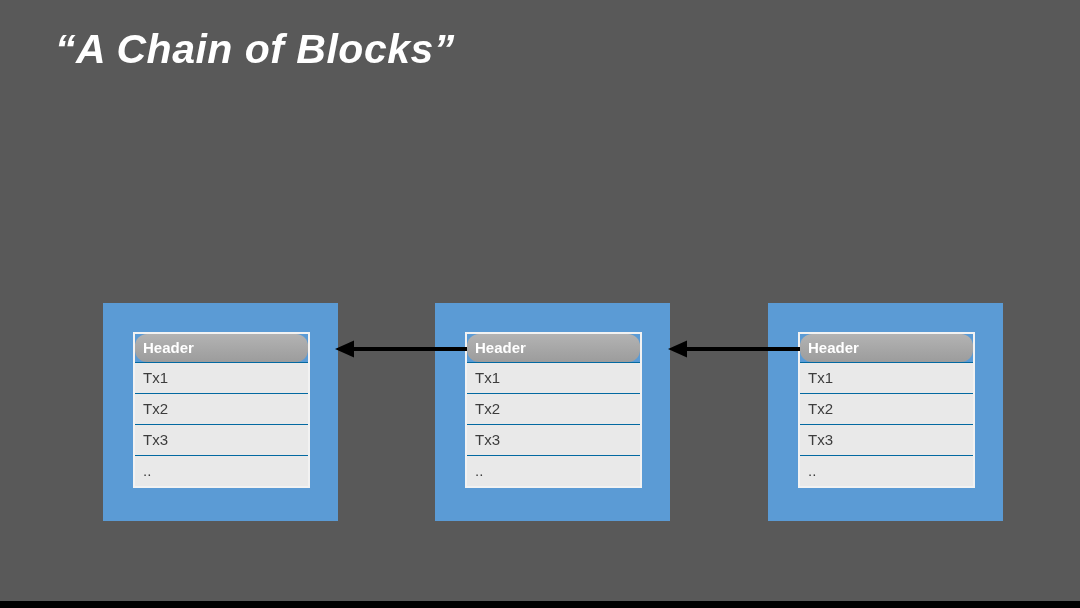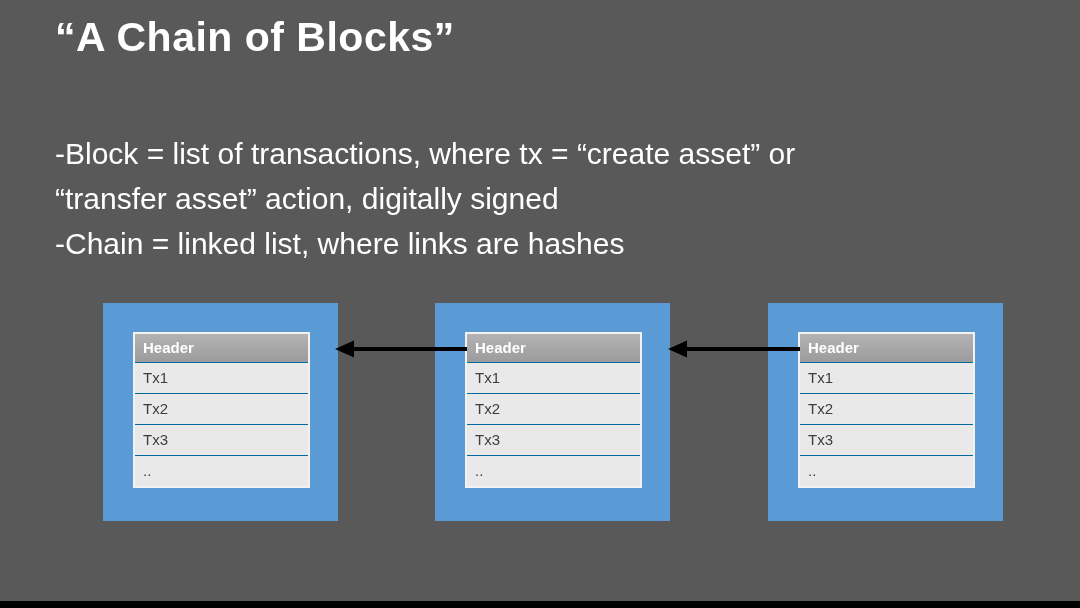--- a/index.html
+++ b/index.html
@@ -13,26 +13,27 @@
   }
   .stage {
     position: relative;
     width: 1080px;
     height: 601px;
     background: #595959;
   }
   .slide-title {
     position: absolute;
     left: 55px;
-    top: 14px;
+    top: 26px;
     margin: 0;
     color: #ffffff;
     font-size: 41px;
     font-weight: bold;
     letter-spacing: 0.5px;
+    font-style: italic;
   }
   .slide-body {
     position: absolute;
     left: 55px;
     top: 131px;
     color: #ffffff;
     font-size: 30px;
     line-height: 45px;
     font-weight: 400;
   }
@@ -55,20 +56,21 @@
     box-sizing: content-box;
   }
   .tbl-header {
     height: 28px;
     line-height: 28px;
     background: linear-gradient(#b3b3b3, #9c9c9c);
     color: #ffffff;
     font-weight: bold;
     font-size: 15px;
     padding-left: 8px;
+    border-radius: 12px;
   }
   .tbl-row {
     height: 30px;
     line-height: 30px;
     background: #e9e9e9;
     border-top: 1px solid #0369a1;
     color: #3d3d3d;
     font-size: 15px;
     padding-left: 8px;
   }
@@ -81,25 +83,20 @@
   .arrow-1 { left: 335px; }
   .arrow-2 { left: 668px; }
 </style>
 </head>
 <body>
 
 <div class="stage">
 
   <h1 class="slide-title">“A Chain of Blocks”</h1>
 
-  <div class="slide-body">
-    <div>-Block = list of transactions, where tx = “create asset” or</div>
-    <div>“transfer asset” action, digitally signed</div>
-    <div>-Chain = linked list, where links are hashes</div>
-  </div>
 
   <div class="block block-1">
     <div class="tbl">
       <div class="tbl-header">Header</div>
       <div class="tbl-row">Tx1</div>
       <div class="tbl-row">Tx2</div>
       <div class="tbl-row">Tx3</div>
       <div class="tbl-row">..</div>
     </div>
   </div>

